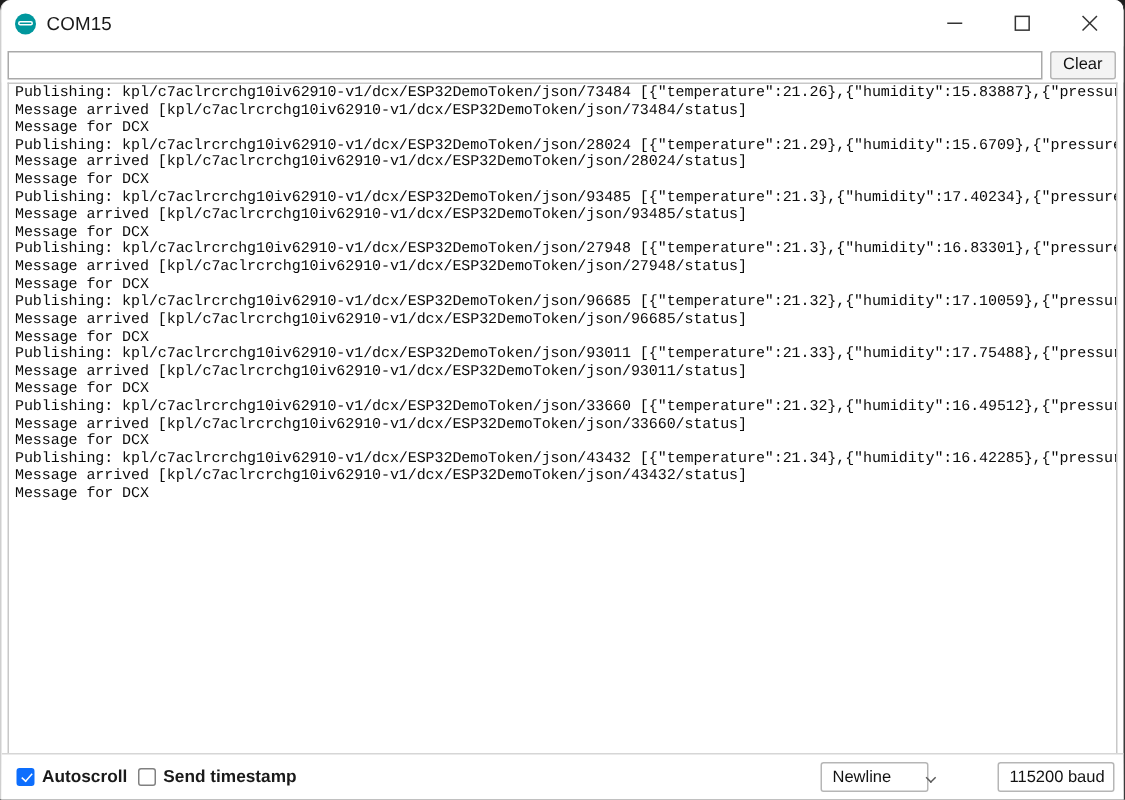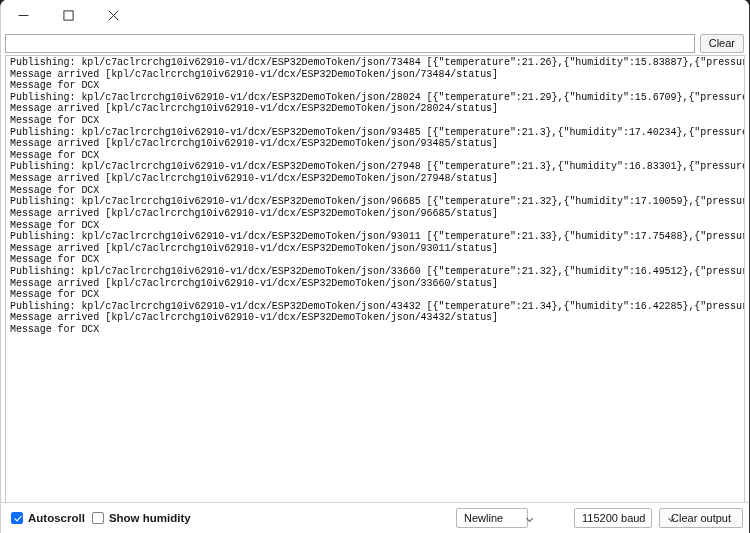--- a/index.html
+++ b/index.html
@@ -233,20 +233,24 @@
     line-height: 18px;
     white-space: nowrap;
   }
 </style>
 </head>
 <body>
 
 <div id="window">
 
   <div id="titlebar">
+    <div id="title-left">
+      <div id="app-icon"></div>
+      <span id="window-title">COM15</span>
+    </div>
     <div id="window-controls">
       <div class="wc-btn">
         <svg width="11" height="11" viewBox="0 0 11 11">
             <line x1="0.5" y1="5.5" x2="10.5" y2="5.5" stroke="#333" stroke-width="1"></line>
           </svg>
       </div>
       <div class="wc-btn">
         <svg width="11" height="11" viewBox="0 0 11 11">
             <rect x="0.9" y="0.9" width="9.2" height="9.2" fill="none" stroke="#333" stroke-width="1"></rect>
           </svg>
@@ -269,31 +273,30 @@
     <div id="log"><div class="log-line">Publishing: kpl/c7aclrcrchg10iv62910-v1/dcx/ESP32DemoToken/json/73484 [{"temperature":21.26},{"humidity":15.83887},{"pressure":84734.34}]</div><div class="log-line">Message arrived [kpl/c7aclrcrchg10iv62910-v1/dcx/ESP32DemoToken/json/73484/status]</div><div class="log-line">Message for DCX</div><div class="log-line">Publishing: kpl/c7aclrcrchg10iv62910-v1/dcx/ESP32DemoToken/json/28024 [{"temperature":21.29},{"humidity":15.6709},{"pressure":84732.58}]</div><div class="log-line">Message arrived [kpl/c7aclrcrchg10iv62910-v1/dcx/ESP32DemoToken/json/28024/status]</div><div class="log-line">Message for DCX</div><div class="log-line">Publishing: kpl/c7aclrcrchg10iv62910-v1/dcx/ESP32DemoToken/json/93485 [{"temperature":21.3},{"humidity":17.40234},{"pressure":84731.33}]</div><div class="log-line">Message arrived [kpl/c7aclrcrchg10iv62910-v1/dcx/ESP32DemoToken/json/93485/status]</div><div class="log-line">Message for DCX</div><div class="log-line">Publishing: kpl/c7aclrcrchg10iv62910-v1/dcx/ESP32DemoToken/json/27948 [{"temperature":21.3},{"humidity":16.83301},{"pressure":84731.33}]</div><div class="log-line">Message arrived [kpl/c7aclrcrchg10iv62910-v1/dcx/ESP32DemoToken/json/27948/status]</div><div class="log-line">Message for DCX</div><div class="log-line">Publishing: kpl/c7aclrcrchg10iv62910-v1/dcx/ESP32DemoToken/json/96685 [{"temperature":21.32},{"humidity":17.10059},{"pressure":84728.85}]</div><div class="log-line">Message arrived [kpl/c7aclrcrchg10iv62910-v1/dcx/ESP32DemoToken/json/96685/status]</div><div class="log-line">Message for DCX</div><div class="log-line">Publishing: kpl/c7aclrcrchg10iv62910-v1/dcx/ESP32DemoToken/json/93011 [{"temperature":21.33},{"humidity":17.75488},{"pressure":84724.95}]</div><div class="log-line">Message arrived [kpl/c7aclrcrchg10iv62910-v1/dcx/ESP32DemoToken/json/93011/status]</div><div class="log-line">Message for DCX</div><div class="log-line">Publishing: kpl/c7aclrcrchg10iv62910-v1/dcx/ESP32DemoToken/json/33660 [{"temperature":21.32},{"humidity":16.49512},{"pressure":84729.55}]</div><div class="log-line">Message arrived [kpl/c7aclrcrchg10iv62910-v1/dcx/ESP32DemoToken/json/33660/status]</div><div class="log-line">Message for DCX</div><div class="log-line">Publishing: kpl/c7aclrcrchg10iv62910-v1/dcx/ESP32DemoToken/json/43432 [{"temperature":21.34},{"humidity":16.42285},{"pressure":84731.7}]</div><div class="log-line">Message arrived [kpl/c7aclrcrchg10iv62910-v1/dcx/ESP32DemoToken/json/43432/status]</div><div class="log-line">Message for DCX</div></div>
   </div>
 
   <div id="bottombar">
     <div class="cbox-group">
       <div class="cbox checked"></div>
       <span>Autoscroll</span>
     </div>
     <div class="cbox-group">
       <div class="cbox"></div>
-      <span>Show humidity</span>
+      <span>Send timestamp</span>
     </div>
 
     <div id="bottom-spacer"></div>
 
     <div class="select-box" id="newline-select">
       <span class="sel-label">Newline</span>
       <span class="caret"></span>
     </div>
 
     <div class="select-box" id="baud-select">
       <span class="sel-label">115200 baud</span>
       <span class="caret"></span>
     </div>
 
-    <div id="clear-output-button">Clear output</div>
   </div>
 
 </div>
 
 </body></html>

